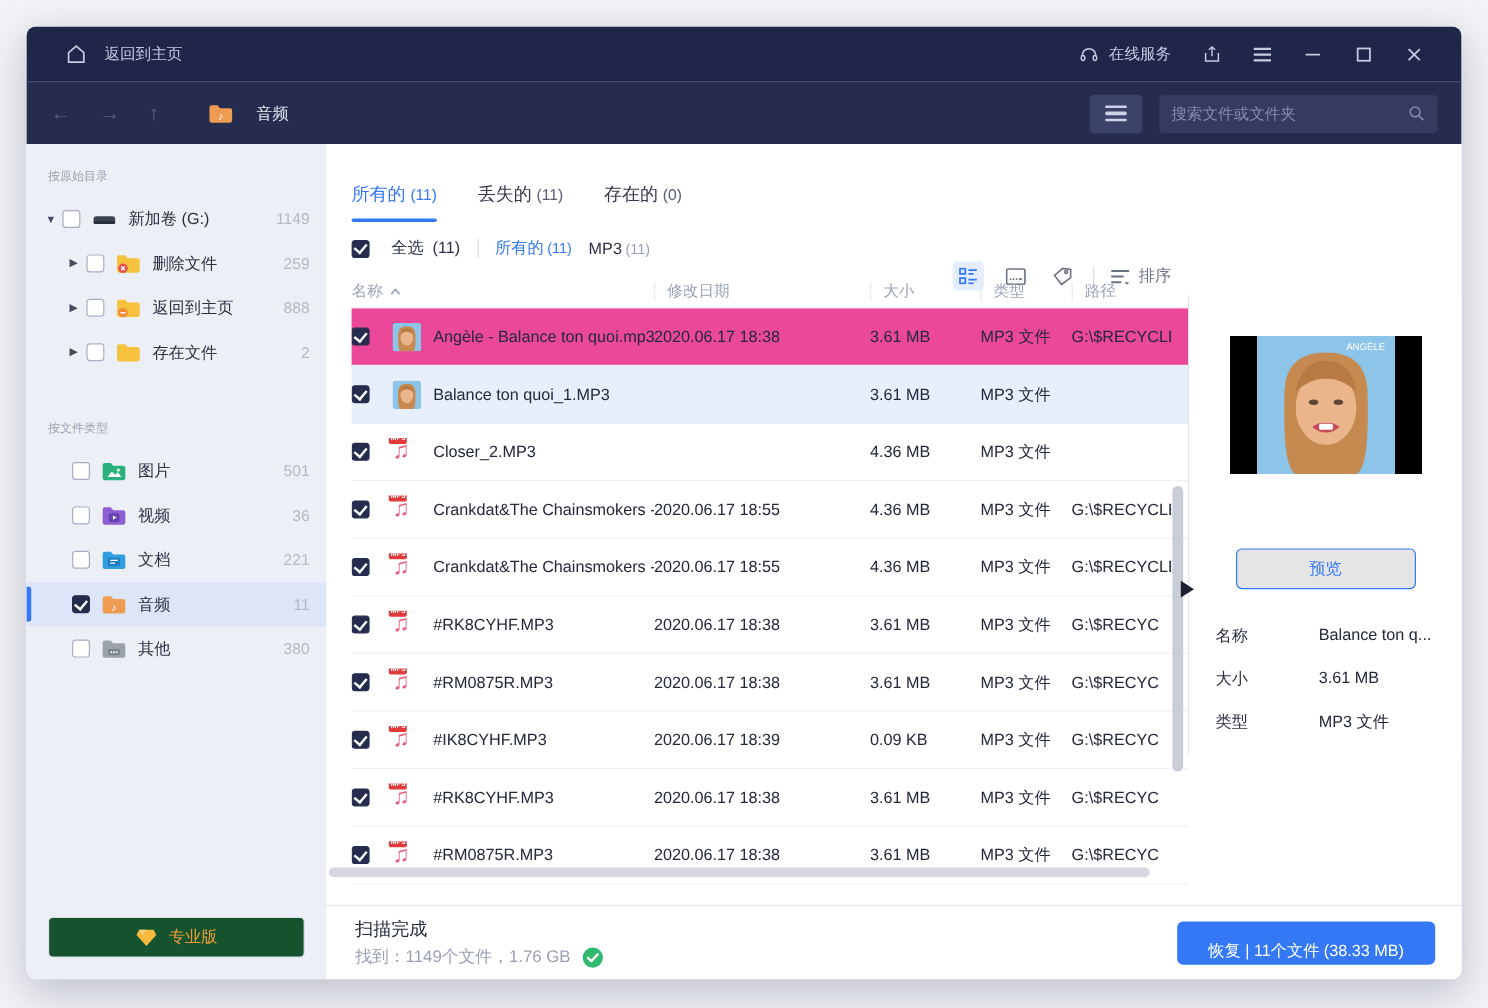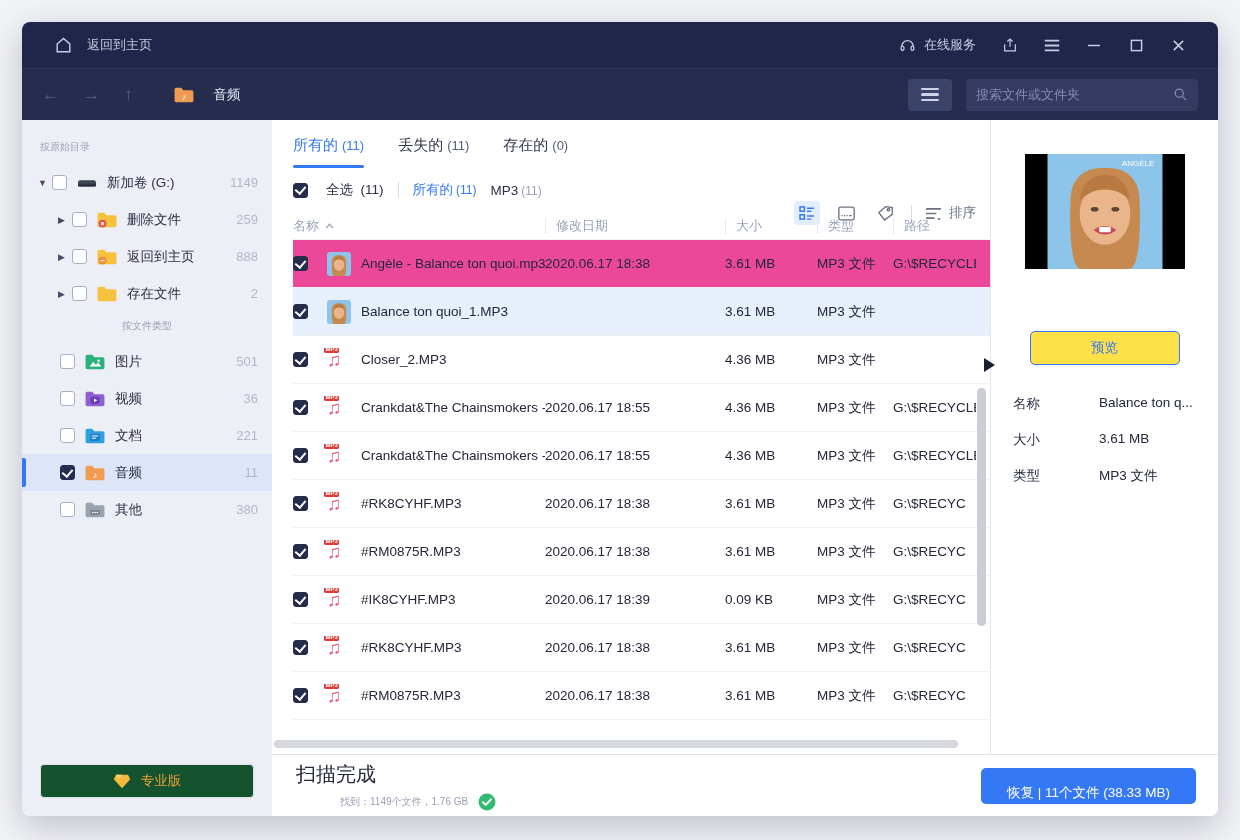--- a/index.html
+++ b/index.html
@@ -41,21 +41,21 @@
   .node-icon { width:22px; height:18px; margin-right:9px; flex:none; position:relative; }
   .count { margin-left:auto; color:#b3b8c8; font-size:13px; }
   .type-item { padding-left:38px; }
   .type-item.active { background:#dde6f9; }
   .type-item.active::before { content:""; position:absolute; left:0; top:4px; bottom:4px; width:4px; background:#3478f6; border-radius:0 2px 2px 0; }
   .side-footer { margin-top:auto; padding:14px 18px 18px; }
   .pro-btn { height:34px; border:1px solid #dcdfe8; background:#14532d; border-radius:4px; display:flex; align-items:center; justify-content:center; gap:10px; cursor:pointer; color:#ef9f35; font-size:13.5px; }
 
   
   .right-col { flex:1; display:flex; flex-direction:column; min-width:0; }
-  .content-row { flex:1; display:flex; min-height:0; }
+  .content-row { flex:1; display:flex; min-height:0;align-items:center; }
   .main { flex:1; min-width:0; background:#fff; padding:0 0 0 21px; position:relative; }
 
   .tabs { display:flex; gap:34px; padding-top:16px; height:48px; }
   .tab { font-size:15px; color:#33384c; cursor:pointer; padding-bottom:9px; position:relative; }
   .tab .cnt { font-size:13px; color:#555b70; margin-left:4px; }
   .tab.active { color:#3478f6; }
   .tab.active .cnt { color:#3478f6; }
   .tab.active::after { content:""; position:absolute; left:0; right:0; bottom:0; height:3px; background:#3478f6; border-radius:2px; }
 
   .filter-row { height:44px; display:flex; align-items:center; gap:14px; padding-right:14px; }
@@ -91,30 +91,30 @@
   .mp3note { font-size:19px; color:#e85a7a; line-height:24px; text-align:center; }
   .mp3badge { position:absolute; top:-2px; left:-3px; background:#e23a3a; color:#fff; font-size:6px; padding:0.5px 1.5px; border-radius:1.5px; font-weight:bold; }
 
   .vscroll { position:absolute; right:4px; width:9px; border-radius:5px; background:#c9cdd8; }
   .hscroll { position:absolute; left:2px; right:32px; bottom:6px; height:8px; border-radius:4px; background:#d5d8e0; }
 
   
   .preview-panel { width:228px; border-left:1px solid #e4e6ee; position:relative; padding-top:34px; flex:none; background:#fff; }
   .collapse-arrow { position:absolute; left:-7px; top:238px; width:0; height:0; border-top:7px solid transparent; border-bottom:7px solid transparent; border-left:11px solid #1b1f30; cursor:pointer; }
   .pv-img { width:160px; height:115px; margin:0 auto; background:#000; display:flex; justify-content:center; position:relative; }
-  .pv-btn { display:block; width:150px; height:34px; margin:62px auto 0; border:1px solid #3478f6; color:#3478f6; background:#fde047; border-radius:5px; font-size:13.5px; cursor:pointer; font-family:inherit; }
+  .pv-btn { display:block; width:150px; height:34px; margin:62px auto 0; border:1px solid #3478f6; color:#3478f6; background:#e5e5e5; border-radius:5px; font-size:13.5px; cursor:pointer; font-family:inherit; }
   .pv-details { margin-top:30px; padding:0 22px; }
   .pv-drow { display:flex; margin-bottom:18px; font-size:13.5px; }
   .pv-dlabel { width:86px; color:#2c3146; flex:none; }
   .pv-dvalue { color:#23283a; }
 
   
   .statusbar { height:62px; border-top:1px solid #e2e4ea; background:#fff; display:flex; align-items:center; padding:0 22px 0 24px; flex:none; }
-  .scan-info .t1 { font-size:20px; color:#23283a; margin-bottom:5px; }
-  .scan-info .t2 { font-size:10px; color:#9aa0b4; display:flex; align-items:center; gap:10px;margin-left:44px; }
+  .scan-info .t1 { font-size:15px; color:#23283a; margin-bottom:5px; }
+  .scan-info .t2 { font-size:14px; color:#9aa0b4; display:flex; align-items:center; gap:10px; }
   .recover-btn { margin-left:auto; height:36px; padding:16px 26px; background:#3478f6; color:#fff; border:none; border-radius:5px; font-size:13.5px; cursor:pointer; font-family:inherit; }
 
   svg { display:block; }
 </style>
 </head>
 <body>
 
 <div class="window">
 
   <div class="titlebar">
@@ -244,21 +244,21 @@
             <span class="cbx"></span>
             <span class="node-icon">
               <svg width="22" height="18" viewBox="0 0 24 20">
     <path d="M1.5 4 a2 2 0 0 1 2-2 h5.5 l2.3 2.6 H20.5 a2 2 0 0 1 2 2 V16 a2 2 0 0 1 -2 2 H3.5 a2 2 0 0 1 -2-2 Z" fill="#f6c13d"></path>
               </svg>
             </span>
             <span>存在文件</span>
             <span class="count">2</span>
           </div>
         </div>
-      <div class="side-sec-title" style="margin-top:1px;text-align:center;">按文件类型</div>
+      <div class="side-sec-title" style="margin-top:32px;">按文件类型</div>
       <div id="types-container">
           <div class="type-item">
             <span class="cbx"></span>
             <span class="node-icon">
               <svg width="22" height="18" viewBox="0 0 24 20">
     <path d="M1.5 4 a2 2 0 0 1 2-2 h5.5 l2.3 2.6 H20.5 a2 2 0 0 1 2 2 V16 a2 2 0 0 1 -2 2 H3.5 a2 2 0 0 1 -2-2 Z" fill="#2bb27c"></path>
                 <path d="M6 15 L10 10 L13 13 L15.5 10.5 L19 15 Z" fill="#fff"></path>
                 <circle cx="16" cy="8.5" r="1.4" fill="#fff"></circle>
               </svg>
             </span>

